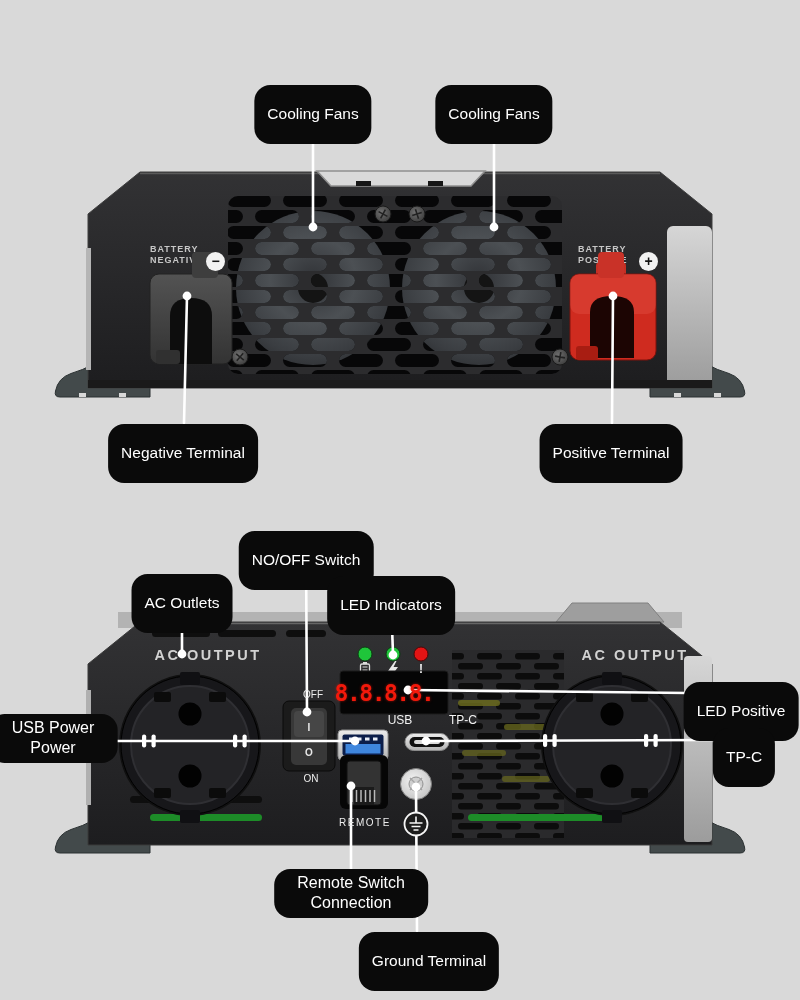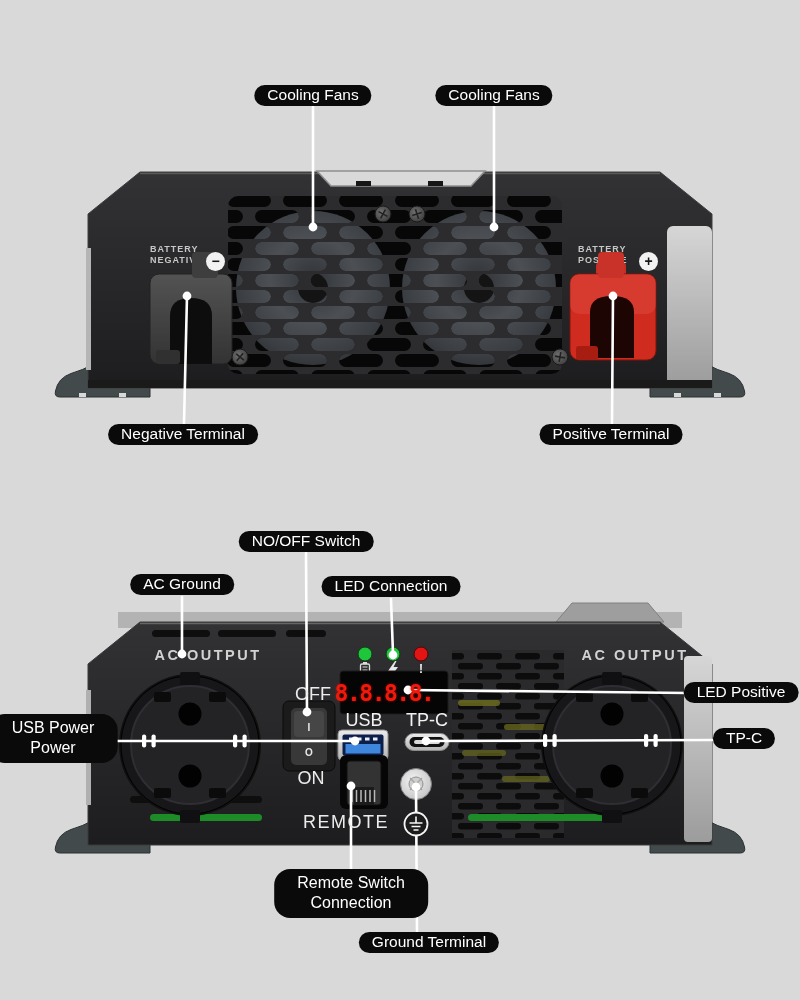--- a/index.html
+++ b/index.html
@@ -1,30 +1,30 @@
 <!DOCTYPE html>
 <html><head>
 <meta charset="utf-8">
 <style>
   html,body{margin:0;padding:0;background:#d9d9d9;}
   .stage{position:relative;width:800px;height:1000px;background:#d9d9d9;overflow:hidden;
          font-family:"Liberation Sans",sans-serif;}
   svg.gfx{position:absolute;left:0;top:0;width:800px;height:1000px;}
 
   .pill{position:absolute;transform:translateX(-50%);background:#0a0a0a;color:#fff;
-        border-radius:16px;padding:1px 13px;font-size:15.5px;line-height:1.2;
+        border-radius:16px;padding:20px 13px;font-size:15.5px;line-height:1.2;
         white-space:nowrap;text-align:center;z-index:30;}
   .pill.two{white-space:normal;font-size:16px;line-height:1.28;padding:4px 23px;}
 
   .devtext{position:absolute;transform:translate(-50%,-50%);color:#d4d4d4;z-index:20;
            white-space:nowrap;}
   .acout{font-weight:bold;font-size:14.5px;letter-spacing:2.5px;color:#d2d2d2;margin-left:23px;}
-  .smlbl{font-size:18px;color:#ececec;}
+  .smlbl{font-size:10px;color:#ececec;}
   .mark{font-size:10px;font-weight:bold;color:#e8e8e8;}
-  .portlbl{font-size:18px;color:#f2f2f2;}
+  .portlbl{font-size:12px;color:#f2f2f2;margin-left:36px;}
   .battxt{position:absolute;z-index:20;color:#c6c6c6;font-weight:bold;font-size:9px;
           letter-spacing:1px;line-height:10.5px;}
   .tab{position:absolute;z-index:21;border-radius:4px;}
   .sign{position:absolute;z-index:22;width:19px;height:19px;border-radius:50%;background:#f2f2f2;
         color:#151515;font-weight:bold;font-size:14px;line-height:18px;text-align:center;}
   .display{position:absolute;left:341px;top:672px;width:86px;height:42px;z-index:20;
            display:flex;align-items:center;justify-content:center;
            font-family:"DejaVu Sans Mono",monospace;font-weight:bold;font-size:23px;
            letter-spacing:-1.5px;color:#f2190b;text-shadow:0 0 3px rgba(242,25,11,.55);text-align:center;}
   .alert{position:absolute;z-index:20;transform:translate(-50%,-50%);color:#ececec;
@@ -309,32 +309,32 @@
 <div class="sign" style="left:639px;top:252px;">+</div>
 
 <div class="devtext acout" style="left:185px;top:655px;">AC OUTPUT</div>
 <div class="devtext acout" style="left:612px;top:655px;">AC OUTPUT</div>
 <div class="devtext smlbl" style="left:313px;top:694px;">OFF</div>
 <div class="devtext smlbl" style="left:311px;top:778px;">ON</div>
 <div class="devtext mark" style="left:309px;top:727px;">I</div>
 <div class="devtext mark" style="left:309px;top:752px;">O</div>
 <div class="devtext portlbl" style="left:364px;top:720px;">USB</div>
 <div class="devtext portlbl" style="left:427px;top:720px;">TP-C</div>
-<div class="devtext smlbl" style="left:346px;top:822px;letter-spacing:1.5px;">REMOTE</div>
+<div class="devtext smlbl" style="left:365px;top:822px;letter-spacing:1.5px;">REMOTE</div>
 <div class="display">8.8.8.8.</div>
 <div class="alert" style="left:421px;top:669px;">!</div>
 
 <div class="pill" style="left:313px;top:85px;">Cooling Fans</div>
 <div class="pill" style="left:494px;top:85px;">Cooling Fans</div>
 <div class="pill" style="left:611px;top:424px;">Positive Terminal</div>
 <div class="pill" style="left:183px;top:424px;">Negative Terminal</div>
 
-<div class="pill" style="left:182px;top:574px;">AC Ground</div>
+<div class="pill" style="left:182px;top:574px;">AC Outlets</div>
 <div class="pill" style="left:306px;top:531px;">NO/OFF Switch</div>
-<div class="pill" style="left:391px;top:576px;">LED Connection</div>
+<div class="pill" style="left:391px;top:576px;">LED Indicators</div>
 <div class="pill" style="left:741px;top:682px;">LED Positive</div>
 <div class="pill two" style="left:53px;top:714px;">
   <span style="display:block">USB Power</span>
   <span style="display:block">Power</span>
 </div>
 <div class="pill" style="left:744px;top:728px;">TP-C</div>
 <div class="pill" style="left:429px;top:932px;">Ground Terminal</div>
 <div class="pill two" style="left:351px;top:869px;">
   <span style="display:block">Remote Switch</span>
   <span style="display:block">Connection</span>

